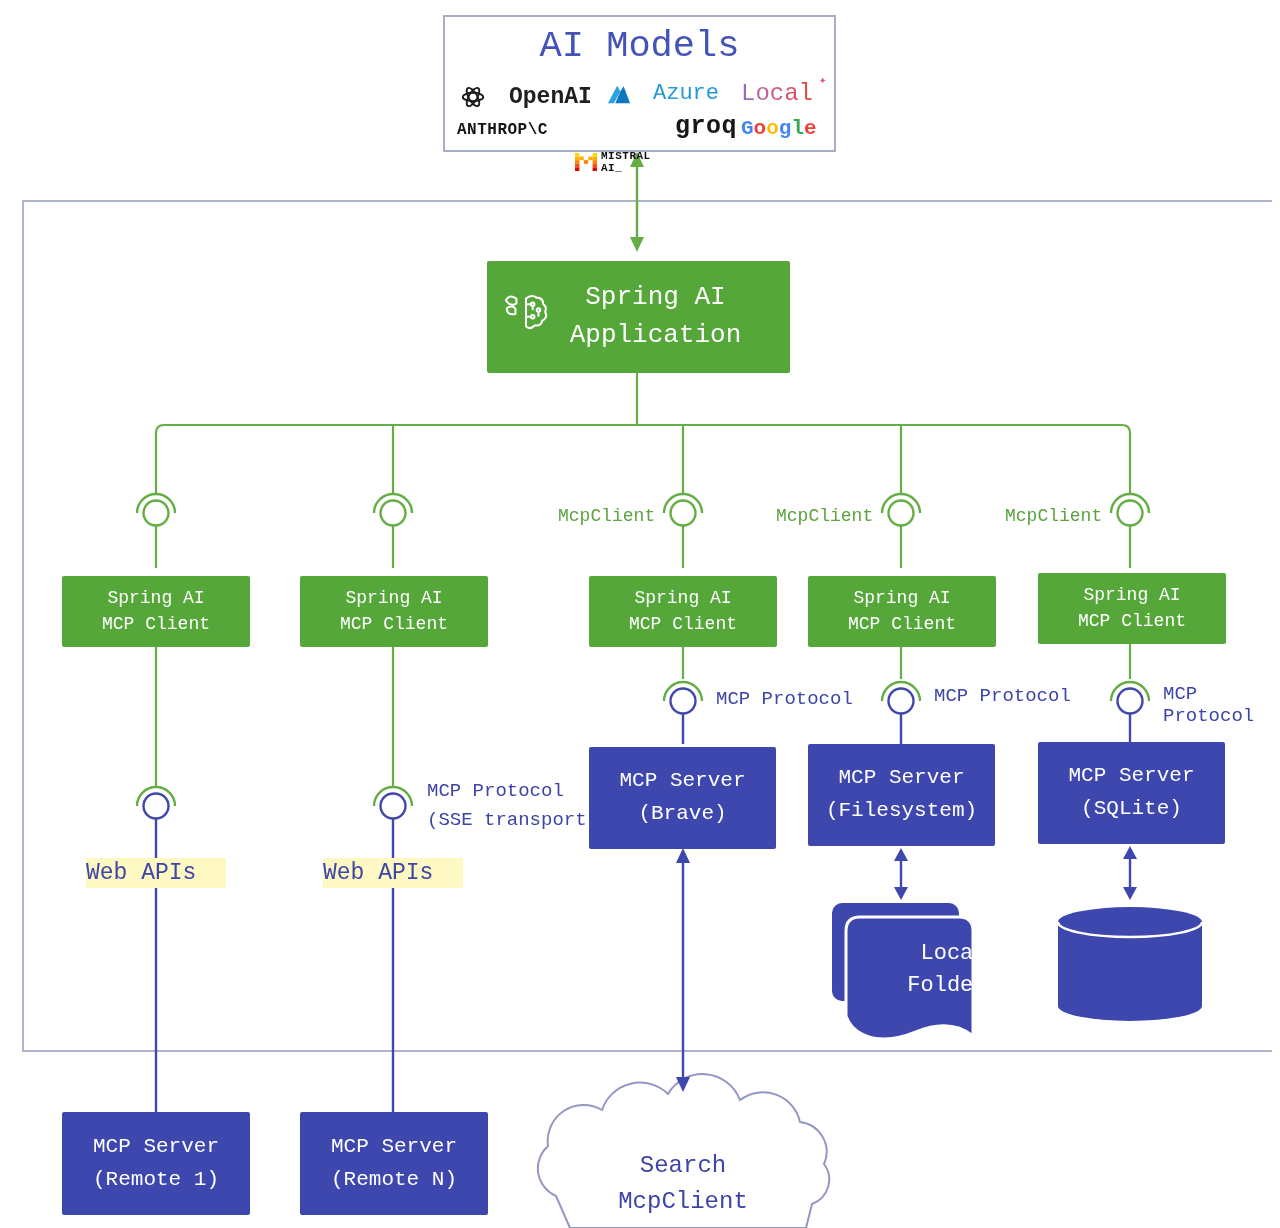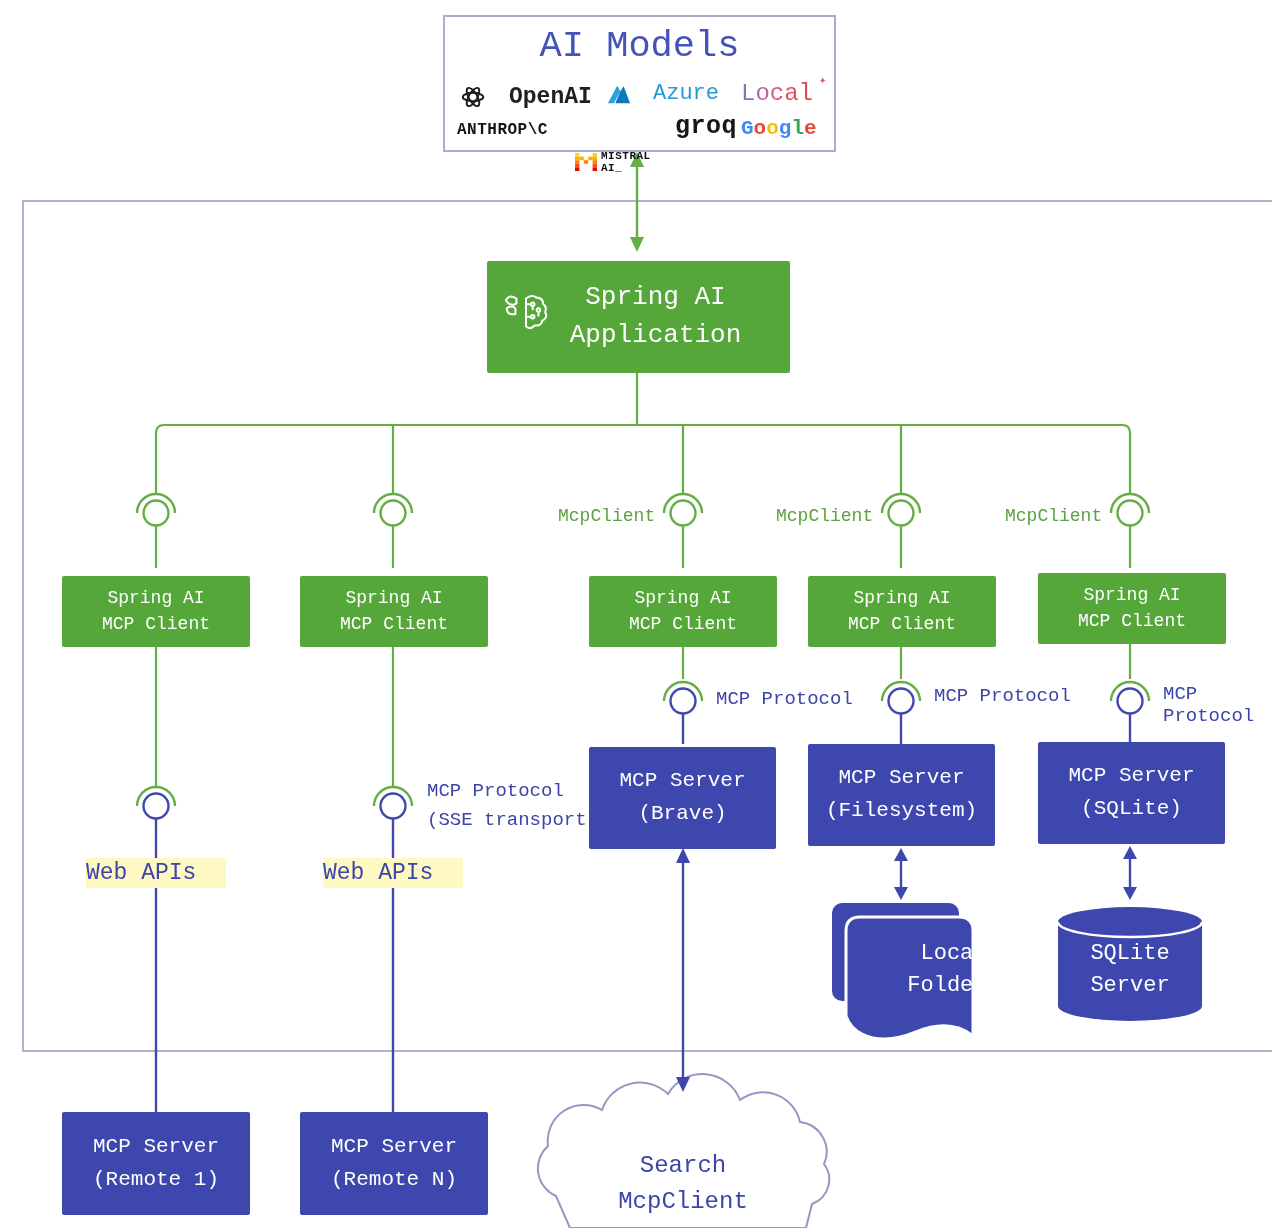--- a/index.html
+++ b/index.html
@@ -237,22 +237,20 @@
 
   <div class="abs z3 bbox server pre" style="left:589px;top:747px;">MCP Server
 (Brave)</div>
   <div class="abs z3 bbox server pre" style="left:808px;top:744px;">MCP Server
 (Filesystem)</div>
   <div class="abs z3 bbox server pre" style="left:1038px;top:742px;">MCP Server
 (SQLite)</div>
 
   <div class="abs z3 shape-lbl pre" style="left:846px;top:938px;width:127px;padding-left:44px;">Local
 Folders</div>
-  <div class="abs z3 shape-lbl pre" style="left:1058px;top:938px;width:144px;">SQLite
-Server</div>
 
   <div class="abs z3 bbox remote pre" style="left:62px;top:1112px;">MCP Server
 (Remote 1)</div>
   <div class="abs z3 bbox remote pre" style="left:300px;top:1112px;">MCP Server
 (Remote N)</div>
 
   <div id="cloud-lbl" class="abs z3 pre">Search
 McpClient</div>
 
 </div>

